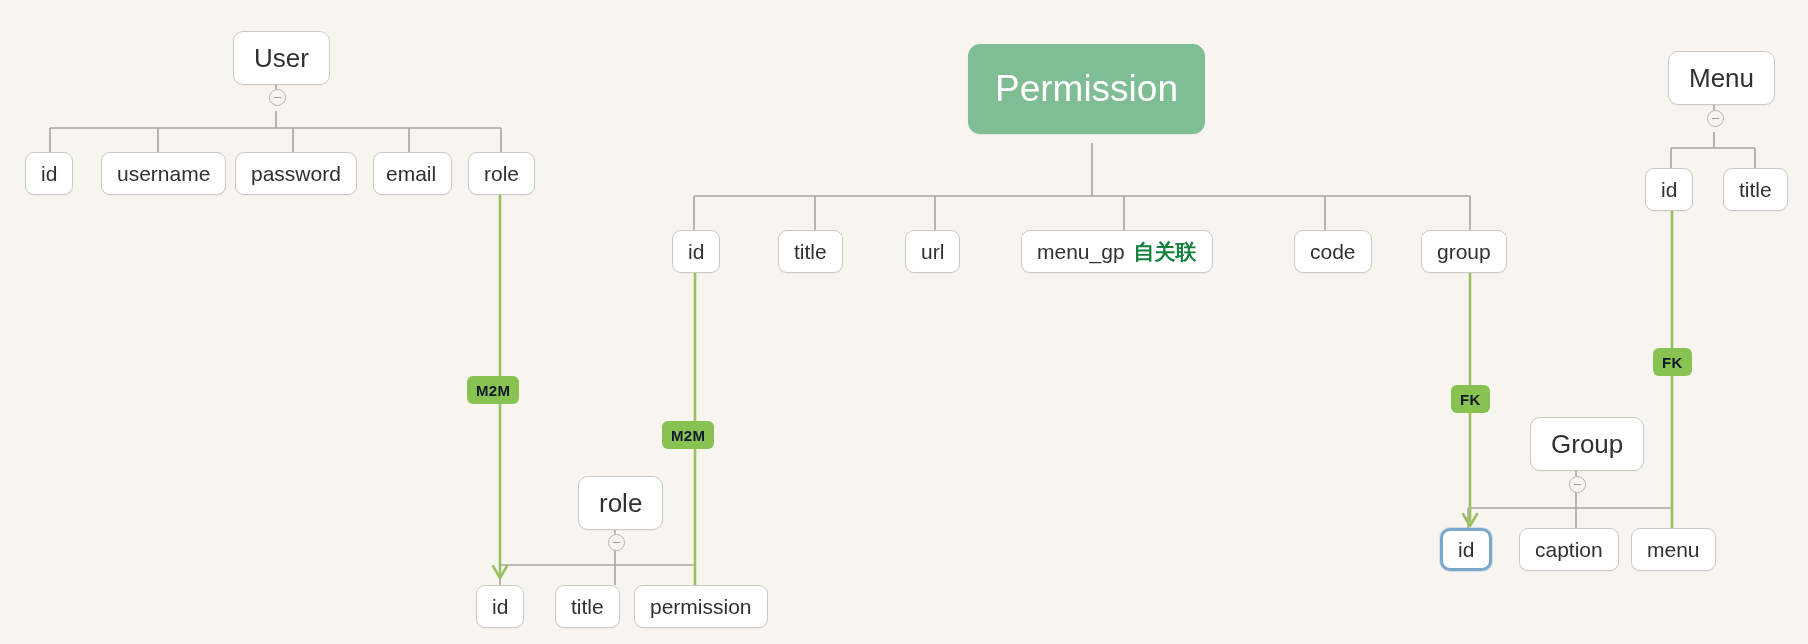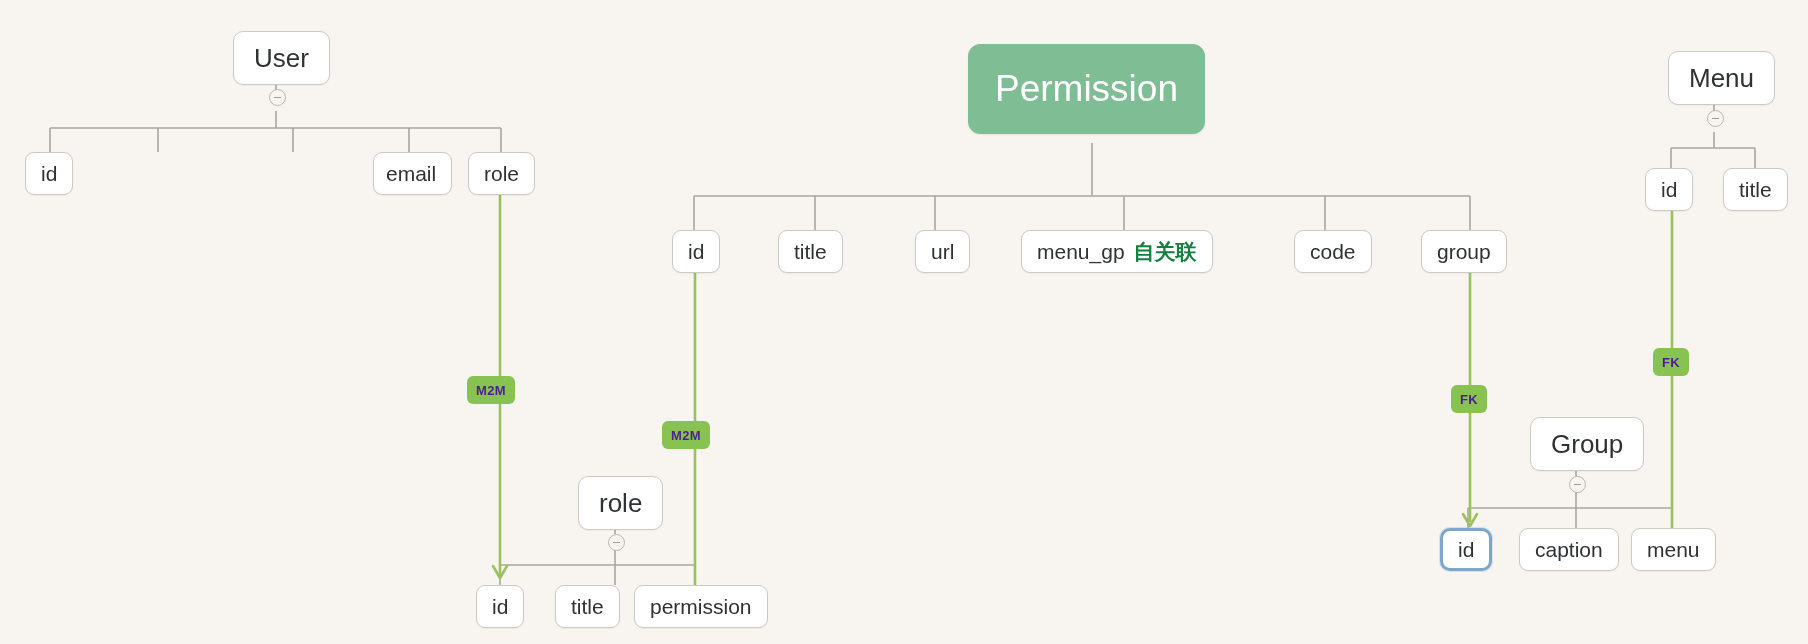--- a/index.html
+++ b/index.html
@@ -94,22 +94,22 @@
     width: 7px;
     height: 1px;
     background: #a09c98;
   }
 
   
   .rel-badge {
     position: absolute;
     background: #88c council;
     background: #88c352;
-    color: #4c1d95;
-    font-size: 13px;
+    color: #0f172a;
+    font-size: 15px;
     font-weight: bold;
     border-radius: 6px;
     height: 28px;
     display: flex;
     align-items: center;
     justify-content: center;
     padding: 0 9px;
     z-index: 5;
     letter-spacing: 0.3px;
   }
@@ -154,38 +154,44 @@
   </svg>
 
   <div class="node root" style="left:233px; top:31px;">
     <span>User</span>
   </div>
   <div class="collapse-toggle" style="left:269px; top:89px;"></div>
 
   <div class="node leaf" style="left:25px; top:152px;">
     <span>id</span>
   </div>
+  <div class="node leaf" style="left:101px; top:152px;">
+    <span>username</span>
+  </div>
+  <div class="node leaf" style="left:235px; top:152px;">
+    <span>password</span>
+  </div>
   <div class="node leaf" style="left:373px; top:152px;padding-left:12px;">
     <span>email</span>
   </div>
   <div class="node leaf" style="left:468px; top:152px;">
     <span>role</span>
   </div>
 
   <div class="node root-accent" style="left:968px; top:44px;">
     <span>Permission</span>
   </div>
 
   <div class="node leaf" style="left:672px; top:230px;">
     <span>id</span>
   </div>
   <div class="node leaf" style="left:778px; top:230px;">
     <span>title</span>
   </div>
-  <div class="node leaf" style="left:905px; top:230px;margin-left:10px;">
+  <div class="node leaf" style="left:905px; top:230px;">
     <span>url</span>
   </div>
   <div class="node leaf" style="left:1021px; top:230px;justify-content:flex-end;">
     <span>menu_gp</span>
     <span class="self-rel">自关联</span>
   </div>
   <div class="node leaf" style="left:1285px; top:230px;margin-left:9px;">
     <span>code</span>
   </div>
   <div class="node leaf" style="left:1421px; top:230px;">

